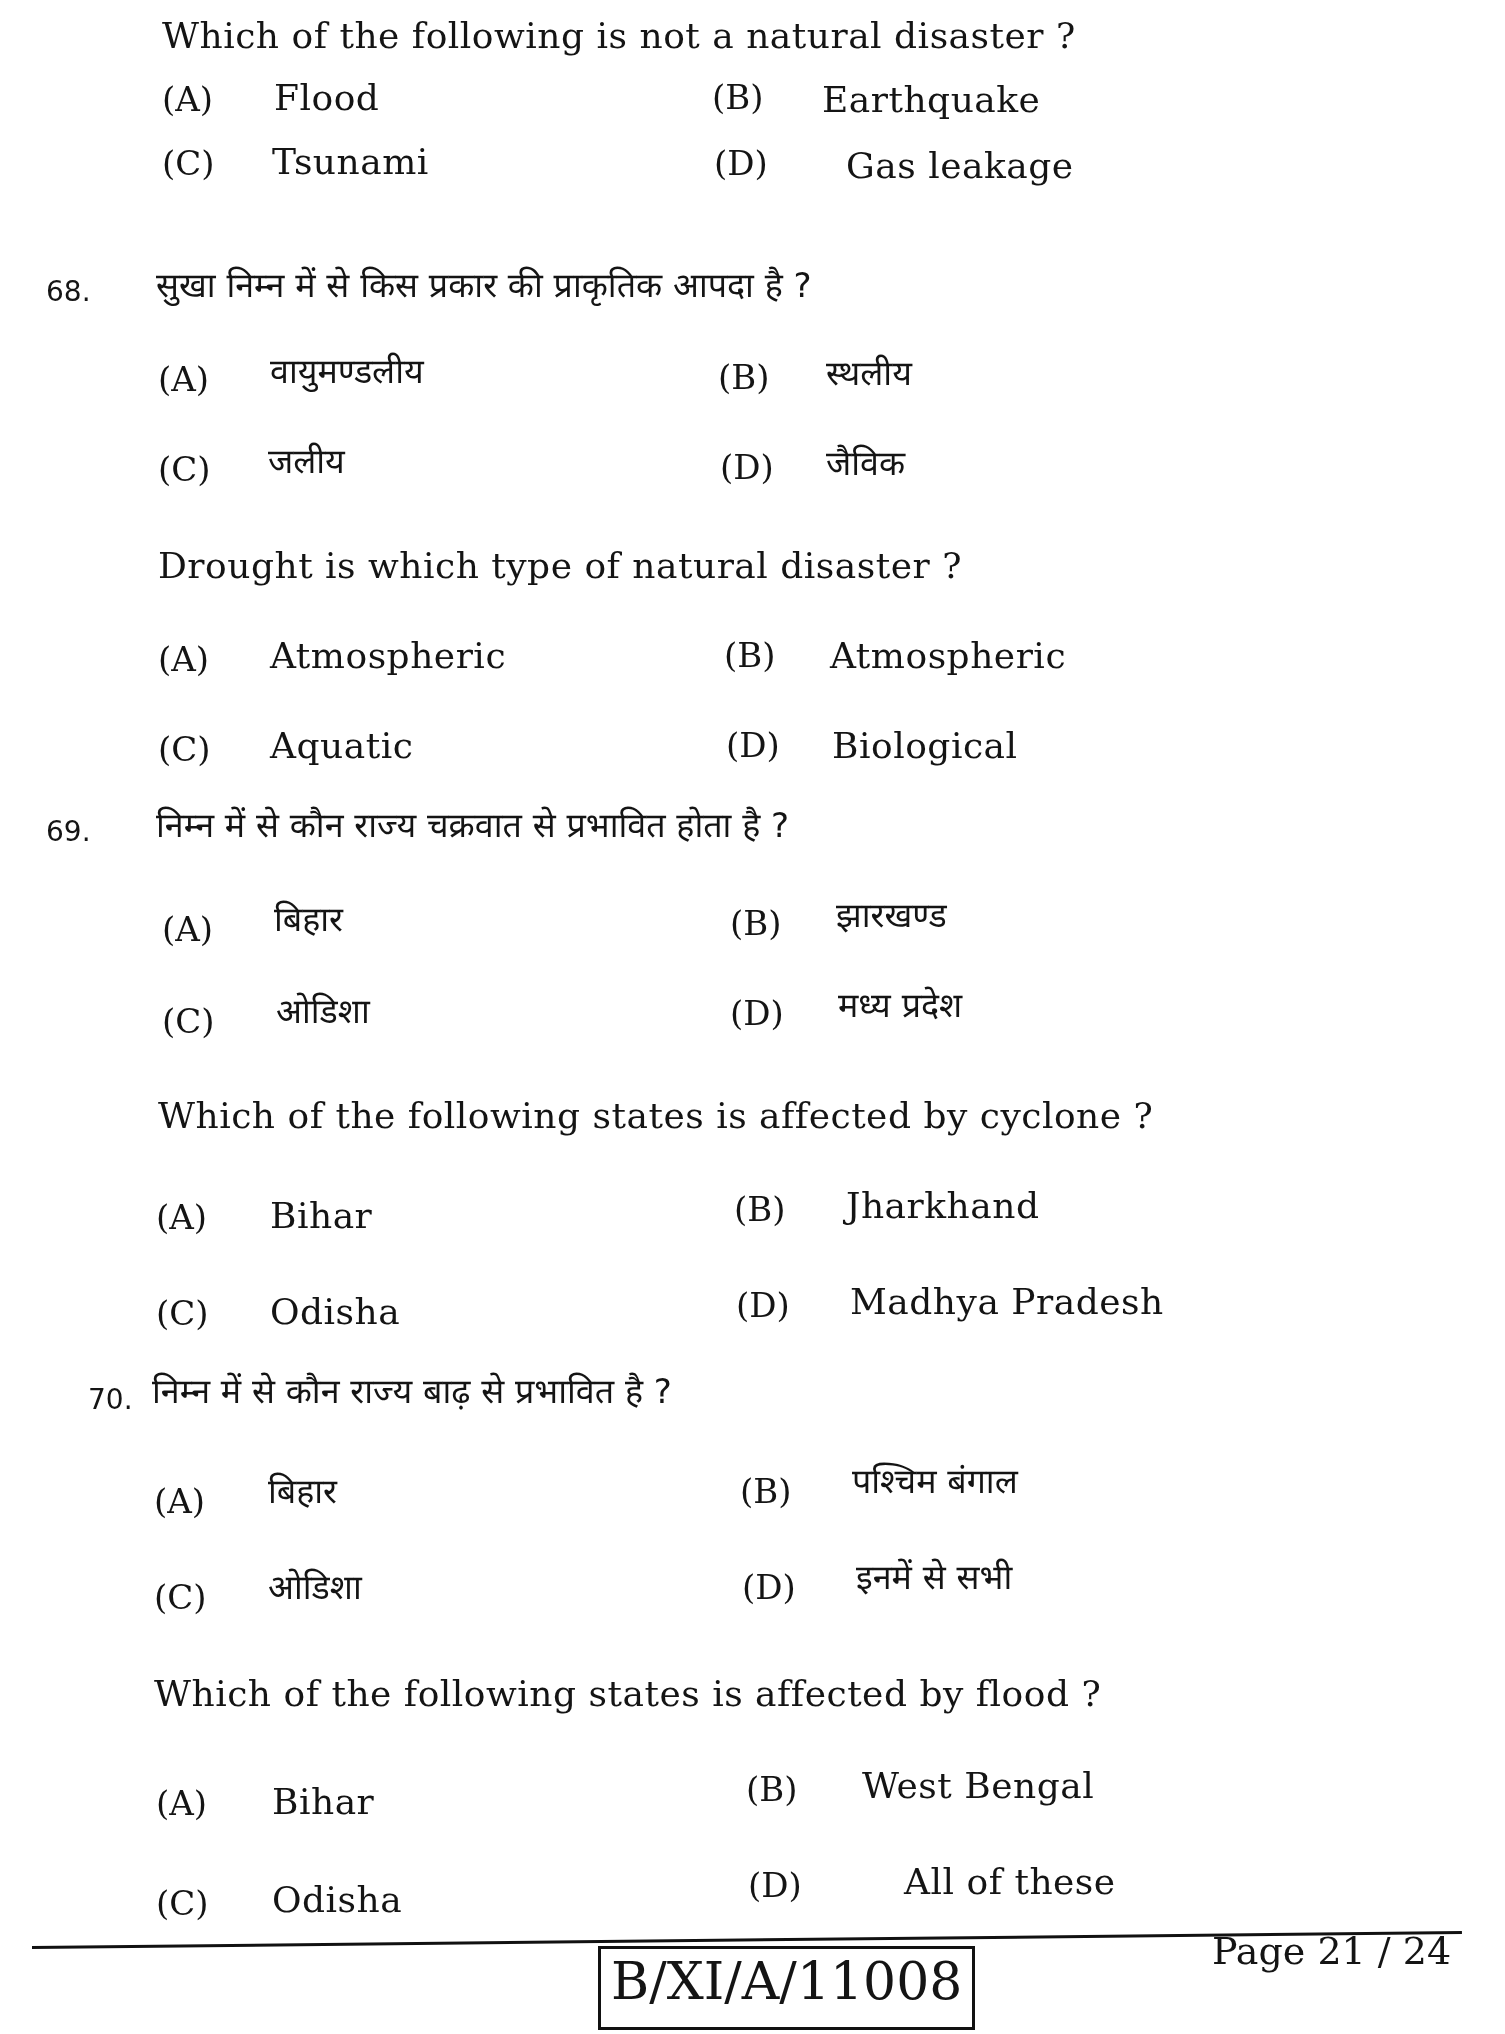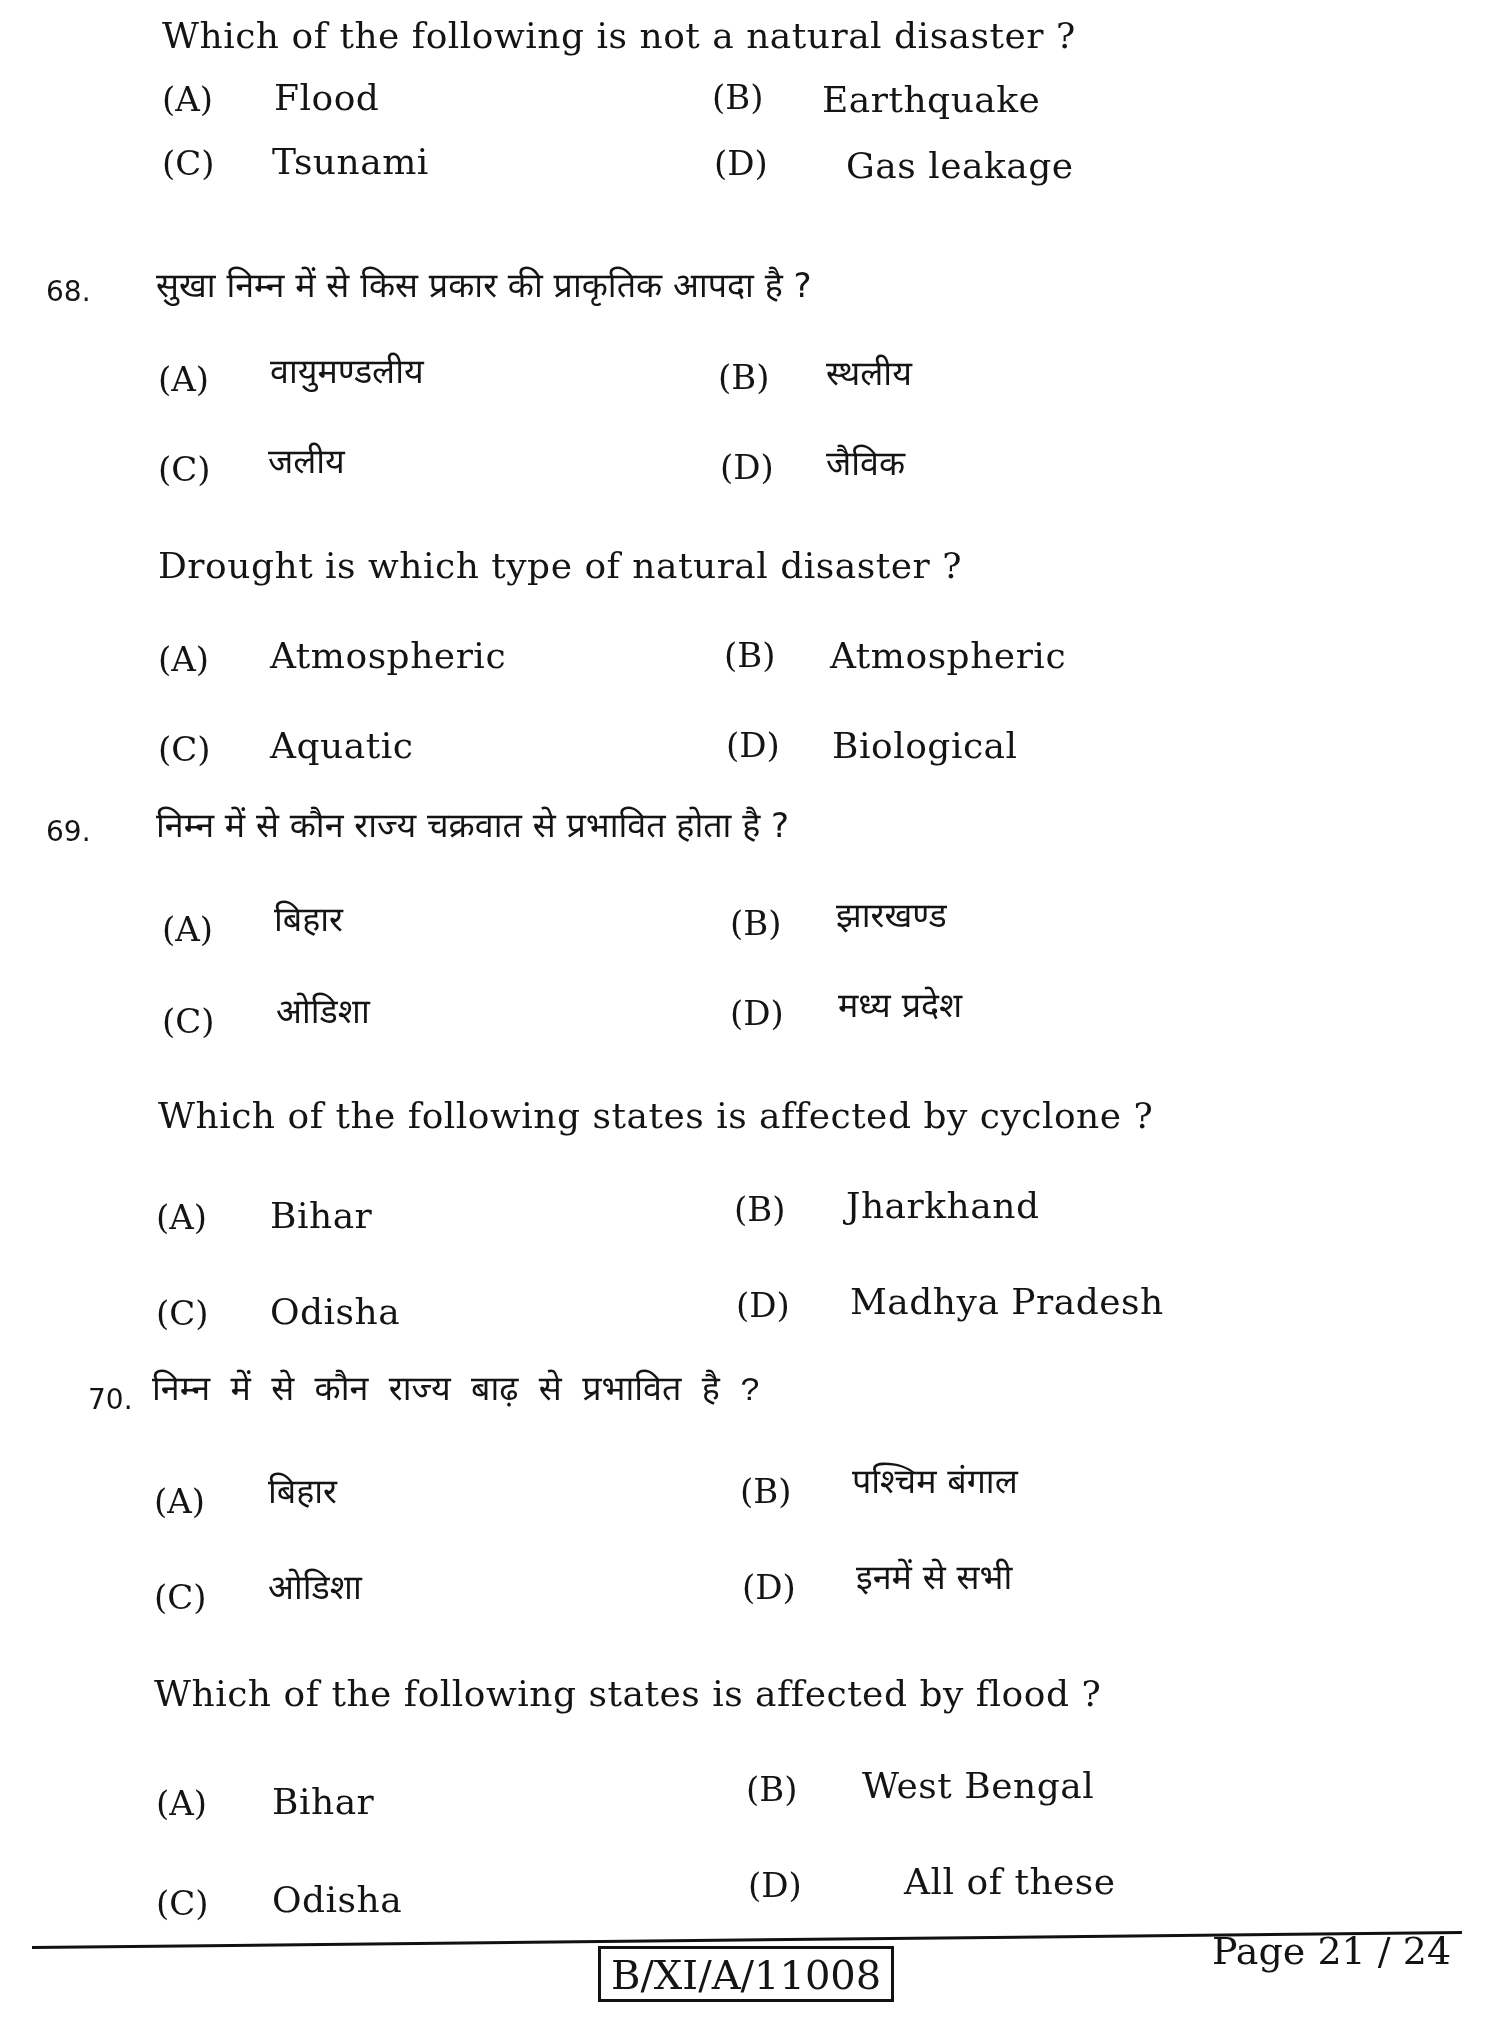--- a/index.html
+++ b/index.html
@@ -3,21 +3,21 @@
 <meta charset="utf-8">
 <style>
   html, body { margin:0; padding:0; background:#ffffff; }
   body { width:1505px; height:2034px; position:relative; overflow:hidden; color:#141414; }
   .t { position:absolute; white-space:nowrap; font-family:"DejaVu Serif", serif; line-height:1; }
   .en { font-size:36px; letter-spacing:0.5px; }
   .hi { font-family:"DejaVu Sans", sans-serif; font-size:34px; }
   .lbl { font-family:"DejaVu Serif", serif; font-size:34px; }
   .qn { font-family:"DejaVu Sans", sans-serif; font-size:28px; }
   .footer-line { position:absolute; left:32px; top:1946px; width:1430px; height:3px; background:#111; transform:rotate(-0.6deg); transform-origin:left center; }
-  .code-box { position:absolute; left:598px; top:1946px; border:3px solid #111; padding:6px 10px 4px 10px; font-family:"DejaVu Serif", serif; font-size:40px; line-height:1; background:#fff; }
+  .code-box { position:absolute; left:598px; top:1946px; border:3px solid #111; padding:6px 10px 20px 10px; font-family:"DejaVu Serif", serif; font-size:52px; line-height:1; background:#fff; }
   .page-no { position:absolute; left:1212px; top:1932px; font-family:"DejaVu Serif", serif; font-size:38px; line-height:1; }
 </style>
 </head>
 <body>
 
 <div class="t en" style="left:162px; top:18px;">Which of the following is not a natural disaster ?</div>
 <div class="t lbl" style="left:162px; top:82px;">(A)</div>
 <div class="t en" style="left:274px; top:80px;">Flood</div>
 <div class="t lbl" style="left:712px; top:80px;">(B)</div>
 <div class="t en" style="left:822px; top:82px;">Earthquake</div>
@@ -62,21 +62,21 @@
 <div class="t lbl" style="left:156px; top:1200px;">(A)</div>
 <div class="t en" style="left:270px; top:1198px;">Bihar</div>
 <div class="t lbl" style="left:734px; top:1192px;">(B)</div>
 <div class="t en" style="left:846px; top:1188px;">Jharkhand</div>
 <div class="t lbl" style="left:156px; top:1296px;">(C)</div>
 <div class="t en" style="left:270px; top:1294px;">Odisha</div>
 <div class="t lbl" style="left:736px; top:1288px;">(D)</div>
 <div class="t en" style="left:850px; top:1284px;">Madhya Pradesh</div>
 
 <div class="t qn" style="left:40px; top:1386px;margin-left:48px;">70.</div>
-<div class="t hi" style="left:152px; top:1374px;font-family:Liberation Mono, monospace;">निम्न में से कौन राज्य बाढ़ से प्रभावित है ?</div>
+<div class="t hi" style="left:152px; top:1374px;">निम्न में से कौन राज्य बाढ़ से प्रभावित है ?</div>
 <div class="t lbl" style="left:154px; top:1484px;">(A)</div>
 <div class="t hi" style="left:268px; top:1474px;">बिहार</div>
 <div class="t lbl" style="left:740px; top:1474px;">(B)</div>
 <div class="t hi" style="left:852px; top:1464px;">पश्चिम बंगाल</div>
 <div class="t lbl" style="left:154px; top:1580px;">(C)</div>
 <div class="t hi" style="left:268px; top:1570px;">ओडिशा</div>
 <div class="t lbl" style="left:742px; top:1570px;">(D)</div>
 <div class="t hi" style="left:856px; top:1560px;">इनमें से सभी</div>
 
 <div class="t en" style="left:154px; top:1676px;">Which of the following states is affected by flood ?</div>

